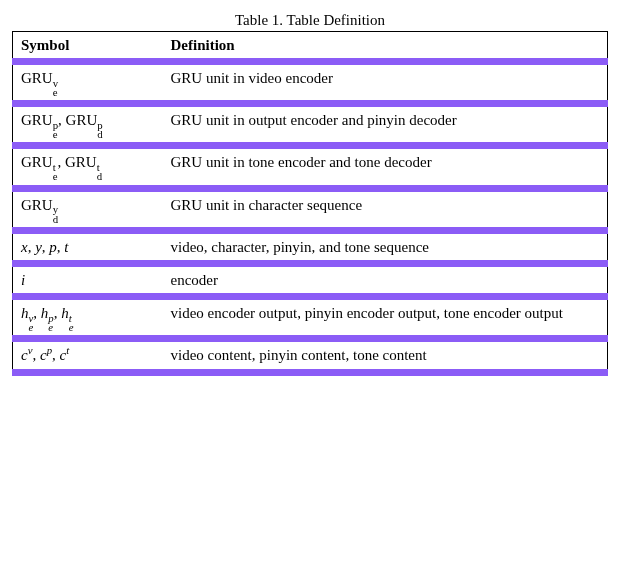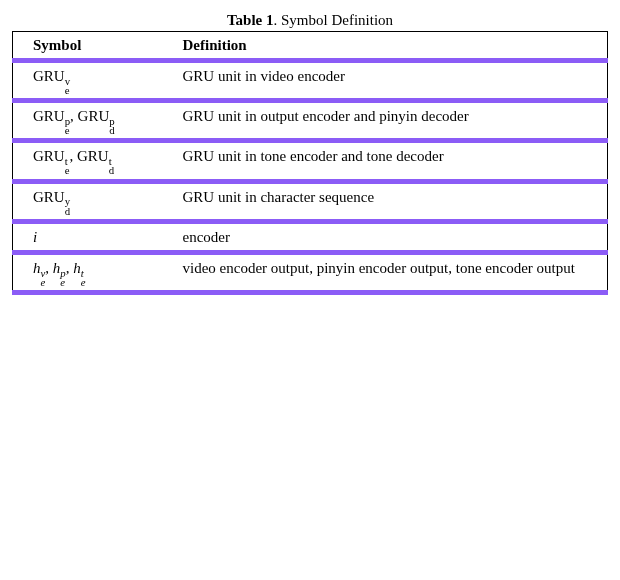--- a/index.html
+++ b/index.html
@@ -10,31 +10,31 @@
     color: #000;
     background: #fff;
     width: 620px;
     box-sizing: border-box;
   }
   .caption {
     text-align: center;
     margin-bottom: 2px;
   }
   .caption .bold {
-    font-weight: bold;
+    font-weight: normal;
   }
   table {
     border-collapse: collapse;
     width: 100%;
     table-layout: fixed;
   }
   th, td {
     border-top: 1px solid #000;
-    border-bottom: 5px solid #8b5cf6;
-    padding: 3px 20px;
+    border-bottom: 7px solid #8b5cf6;
+    padding: 3px 8px;
     text-align: left;
     vertical-align: top;
     line-height: 1.35;
   }
   thead th:first-child {
     border-left: 1px solid #000;
   }
   thead th:last-child {
     border-right: 1px solid #000;
     margin-left: 39px;
@@ -56,21 +56,21 @@
   .sscol { display: inline-flex; flex-direction: column; vertical-align: -0.35em; line-height: 0.85; font-size: 0.72em; }
   .sscol span { line-height: 0.85; }
   .it { font-style: italic; }
   .def-cell { text-align: justify; text-justify: inter-word;}
 </style>
 </head>
 <body>
 
 <div class="caption">
   <span class="bold">Table 1</span>.
-  <span>Symbol Definition</span>
+  <span>Table Definition</span>
 </div>
 
 <table>
   <colgroup>
       <col class="sym">
       <col class="def">
     </colgroup>
   <thead>
     <tr>
       <th>Symbol</th>
@@ -121,20 +121,26 @@
       <td>
         <span class="ser sym-part">GRU<span class="sscol">
               <span>y</span>
               <span>d</span>
             </span></span>
       </td>
       <td class="def-cell">GRU unit in character sequence</td>
     </tr>
 
 
+    <tr>
+      <td>
+        <span class="it">x</span>, <span class="it">y</span>, <span class="it">p</span>, <span class="it">t</span>
+      </td>
+      <td class="def-cell">video, character, pinyin, and tone sequence</td>
+    </tr>
 
     <tr>
       <td>
         <span class="it">i</span>
       </td>
       <td class="def-cell">encoder</td>
     </tr>
 
     <tr>
       <td>
@@ -147,15 +153,23 @@
               <span>e</span>
             </span></span>,
         <span class="it sym-part">h<span class="sscol">
               <span>t</span>
               <span>e</span>
             </span></span>
       </td>
       <td class="def-cell">video encoder output, pinyin encoder output, tone encoder output</td>
     </tr>
 
+    <tr>
+      <td>
+        <span class="it sym-part">c<span class="sup">v</span></span>,
+        <span class="it sym-part">c<span class="sup">p</span></span>,
+        <span class="it sym-part">c<span class="sup">t</span></span>
+      </td>
+      <td class="def-cell">video content, pinyin content, tone content</td>
+    </tr>
 
   </tbody>
 </table>
 
 </body></html>

